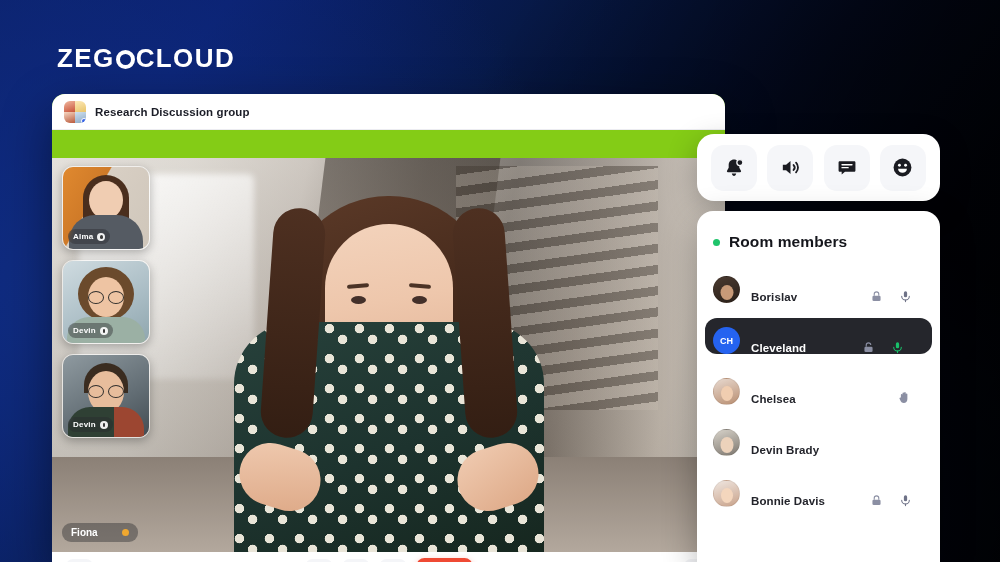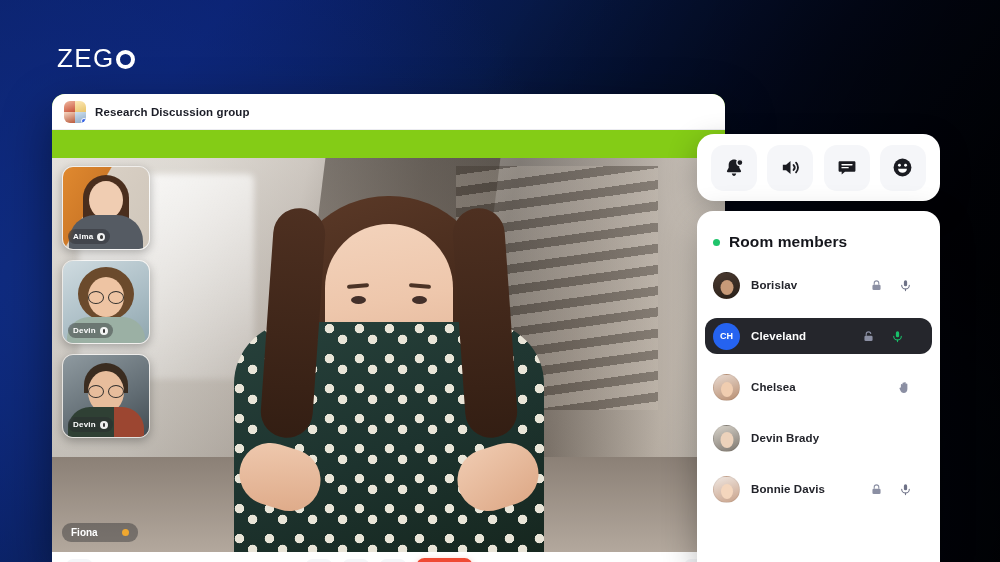--- a/index.html
+++ b/index.html
@@ -19,21 +19,21 @@
       linear-gradient(128deg,#0a1f68 0%,#0a2070 16%,#071947 38%,#030b24 60%,#01040f 78%,#000205 100%);
   }
   #bg:after{
     content:"";position:absolute;inset:0;
     background:linear-gradient(118deg, rgba(0,0,0,0) 40%, rgba(0,0,0,0.55) 72%, rgba(0,0,0,0.88) 100%);
   }
 
   
   #logo{
     position:absolute; left:57px; top:45px; z-index:40;
-    font-size:26px; font-weight:400; letter-spacing:1.4px;
+    font-size:26px; font-weight:700; letter-spacing:1.4px;
     color:#fff; line-height:1;
     display:flex; align-items:center;
   }
   #logo .o-ring{
     display:inline-block; width:19px; height:19px; border:4px solid #fff;
     border-radius:50%; margin:0 1px; position:relative; top:1px;
   }
 
   
   #app{
@@ -221,21 +221,21 @@
     background:#fff;border-radius:16px 16px 0 0;z-index:30;
     box-shadow:0 10px 34px rgba(0,0,0,0.30);
     padding:22px 16px 0 16px;overflow:hidden;
   }
   #members-title{
     display:flex;align-items:center;gap:9px;margin-bottom:16px;
   }
   #members-title .gdot{width:7px;height:7px;border-radius:50%;background:#1fc46b;flex:none;}
   #members-title span.txt{font-size:15.5px;font-weight:700;color:#15161c;letter-spacing:.1px;}
   .member{
-    display:flex;align-items:center;height:36px;margin-bottom:15px;
+    display:flex;align-items:flex-end;height:36px;margin-bottom:15px;
     border-radius:12px;padding:0 12px 0 0;position:relative;cursor:pointer;
   }
   .member.active{background:#25262c;margin-left:-8px;margin-right:-8px;padding:0 28px 0 8px;}
   .m-avatar{
     width:27px;height:27px;border-radius:50%;flex:none;margin-right:11px;overflow:hidden;
     position:relative;border:1px solid rgba(0,0,0,0.05);
   }
   .m-name{font-size:11.5px;font-weight:600;color:#23242b;flex:1;letter-spacing:.1px;}
   .member.active .m-name{color:#fff;}
   .m-icons{display:flex;align-items:center;gap:16px;}
@@ -250,20 +250,21 @@
   .av-b:after{content:"";position:absolute;left:50%;top:28%;transform:translateX(-50%);width:12px;height:15px;border-radius:50%;background:#f4d6bd;}
 </style>
 </head>
 <body>
 
 <div id="bg"></div>
 
 <div id="logo">
   <span>ZEG</span>
     <span class="o-ring"></span>
+    <span>CLOUD</span>
 </div>
 
 <div id="app">
 
   <div id="app-header">
     <div class="group-avatar">
       <i></i>
         <i></i>
         <i></i>
         <i></i>

